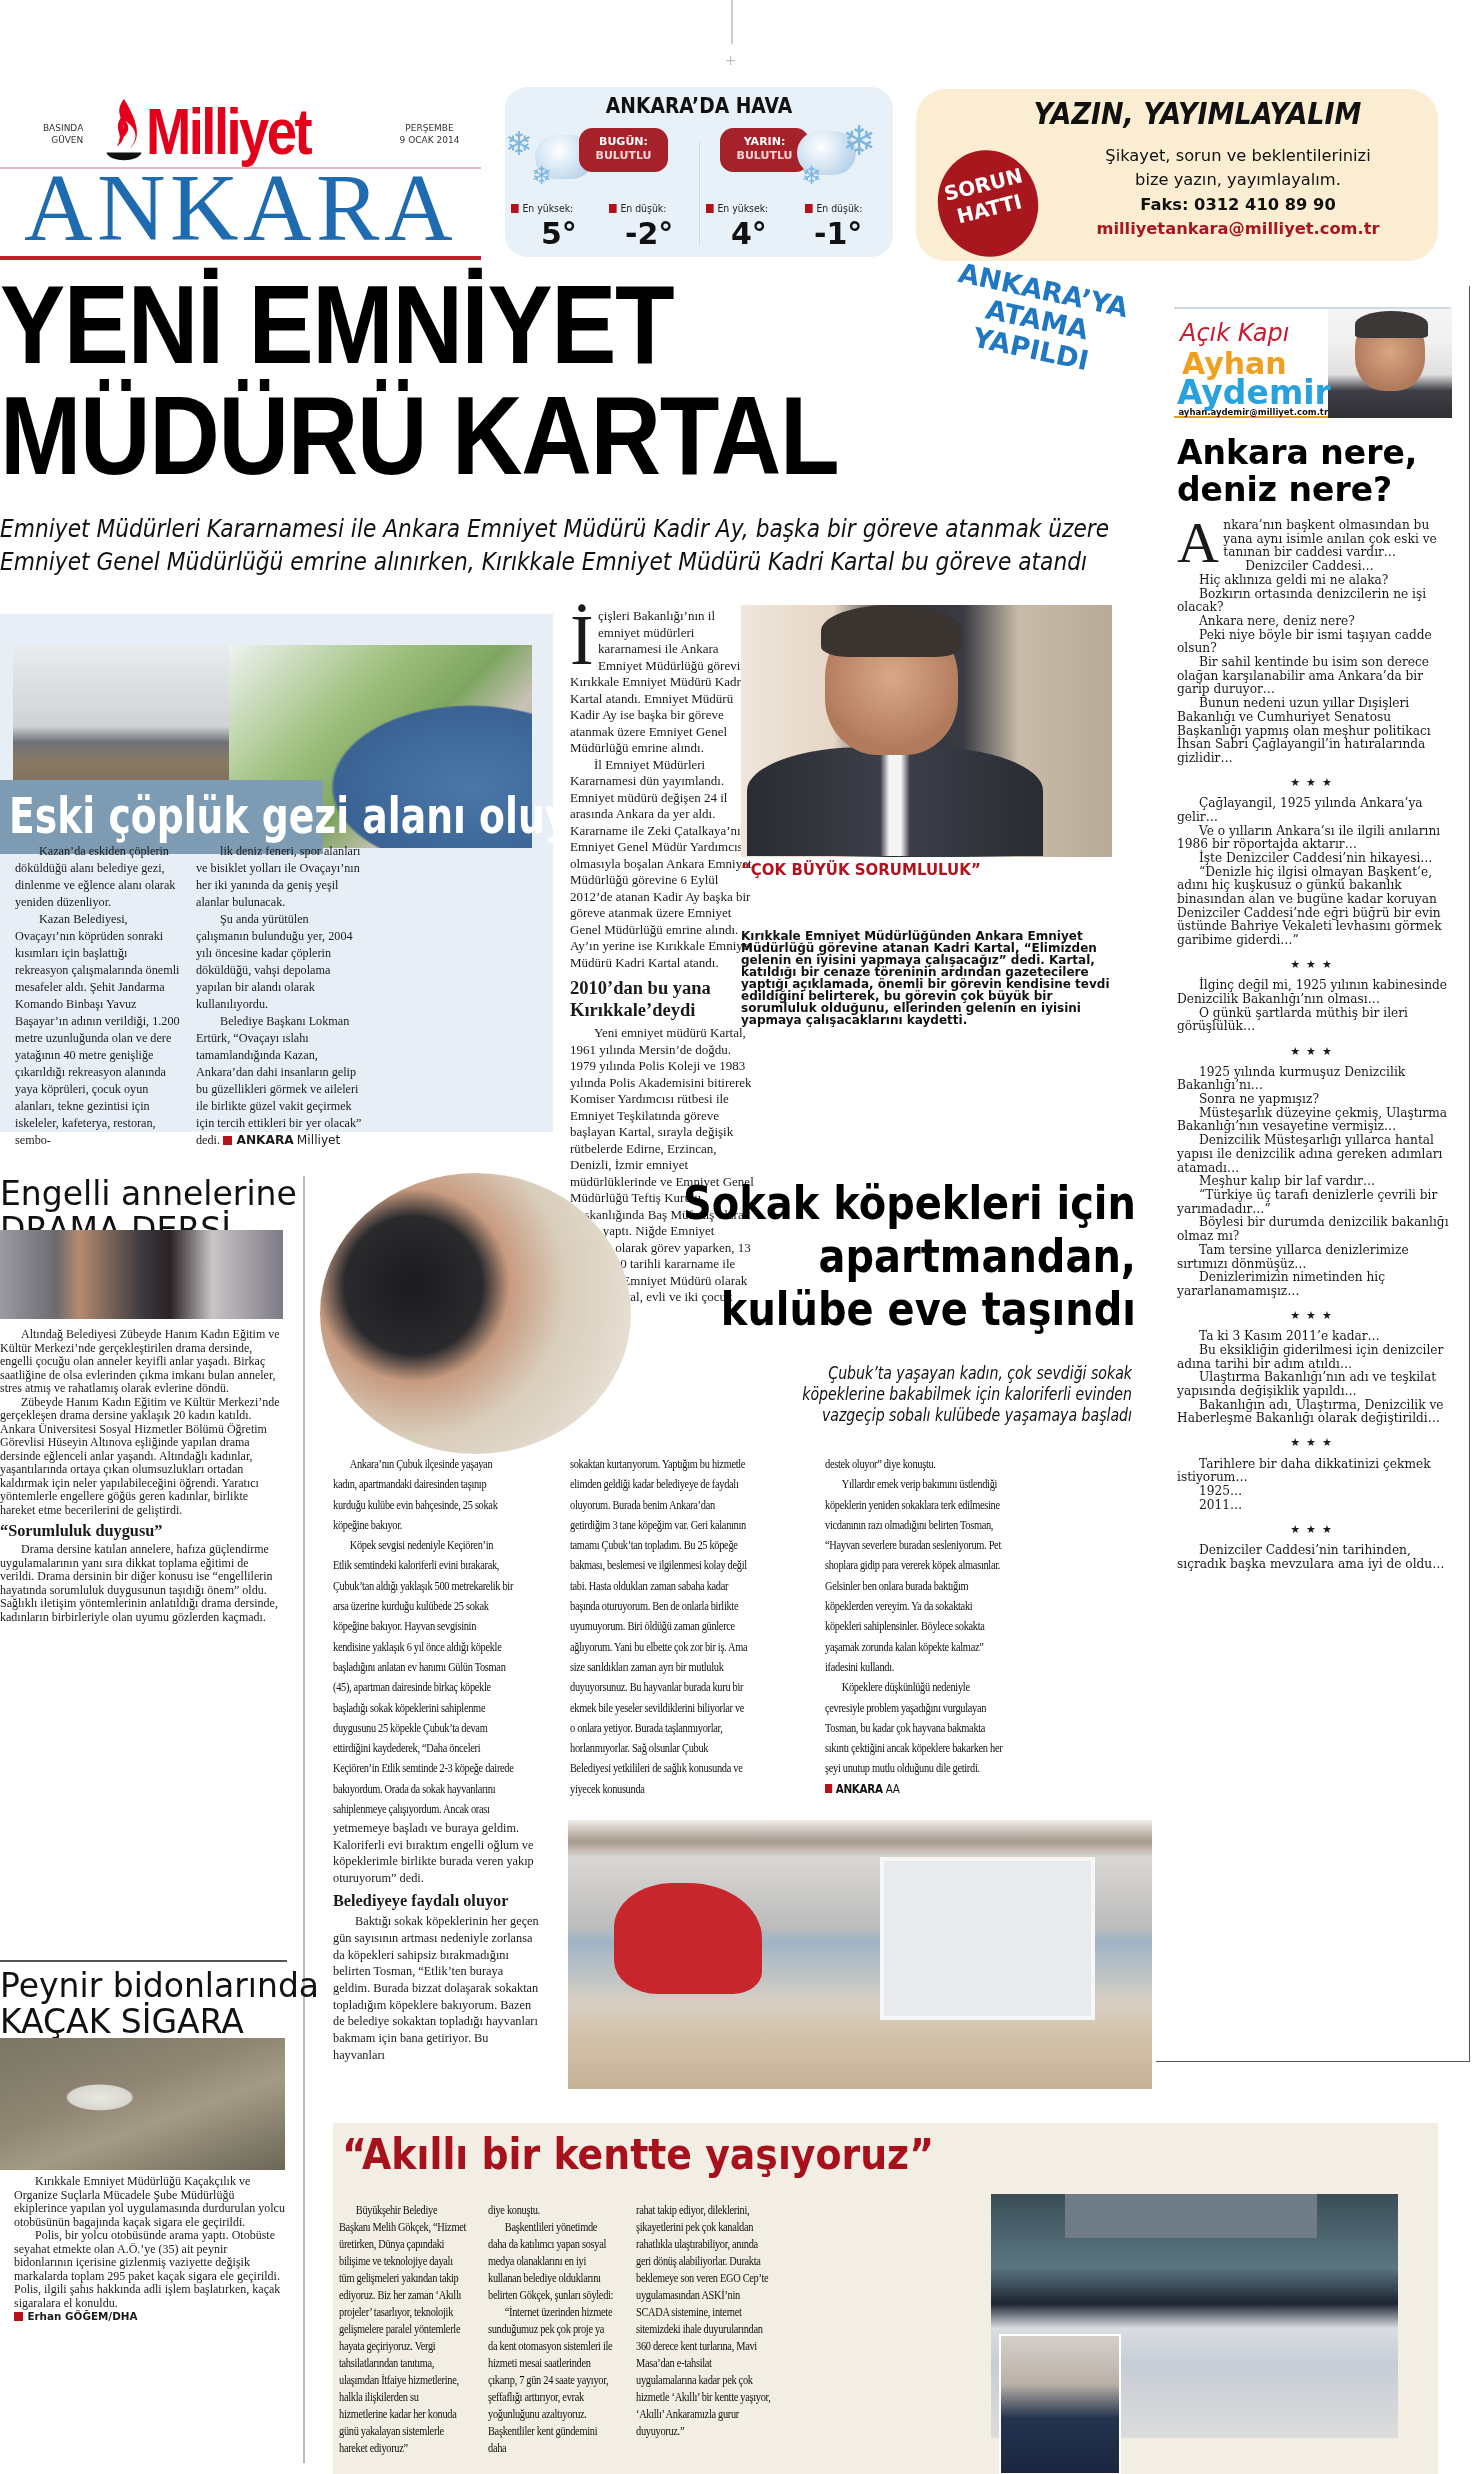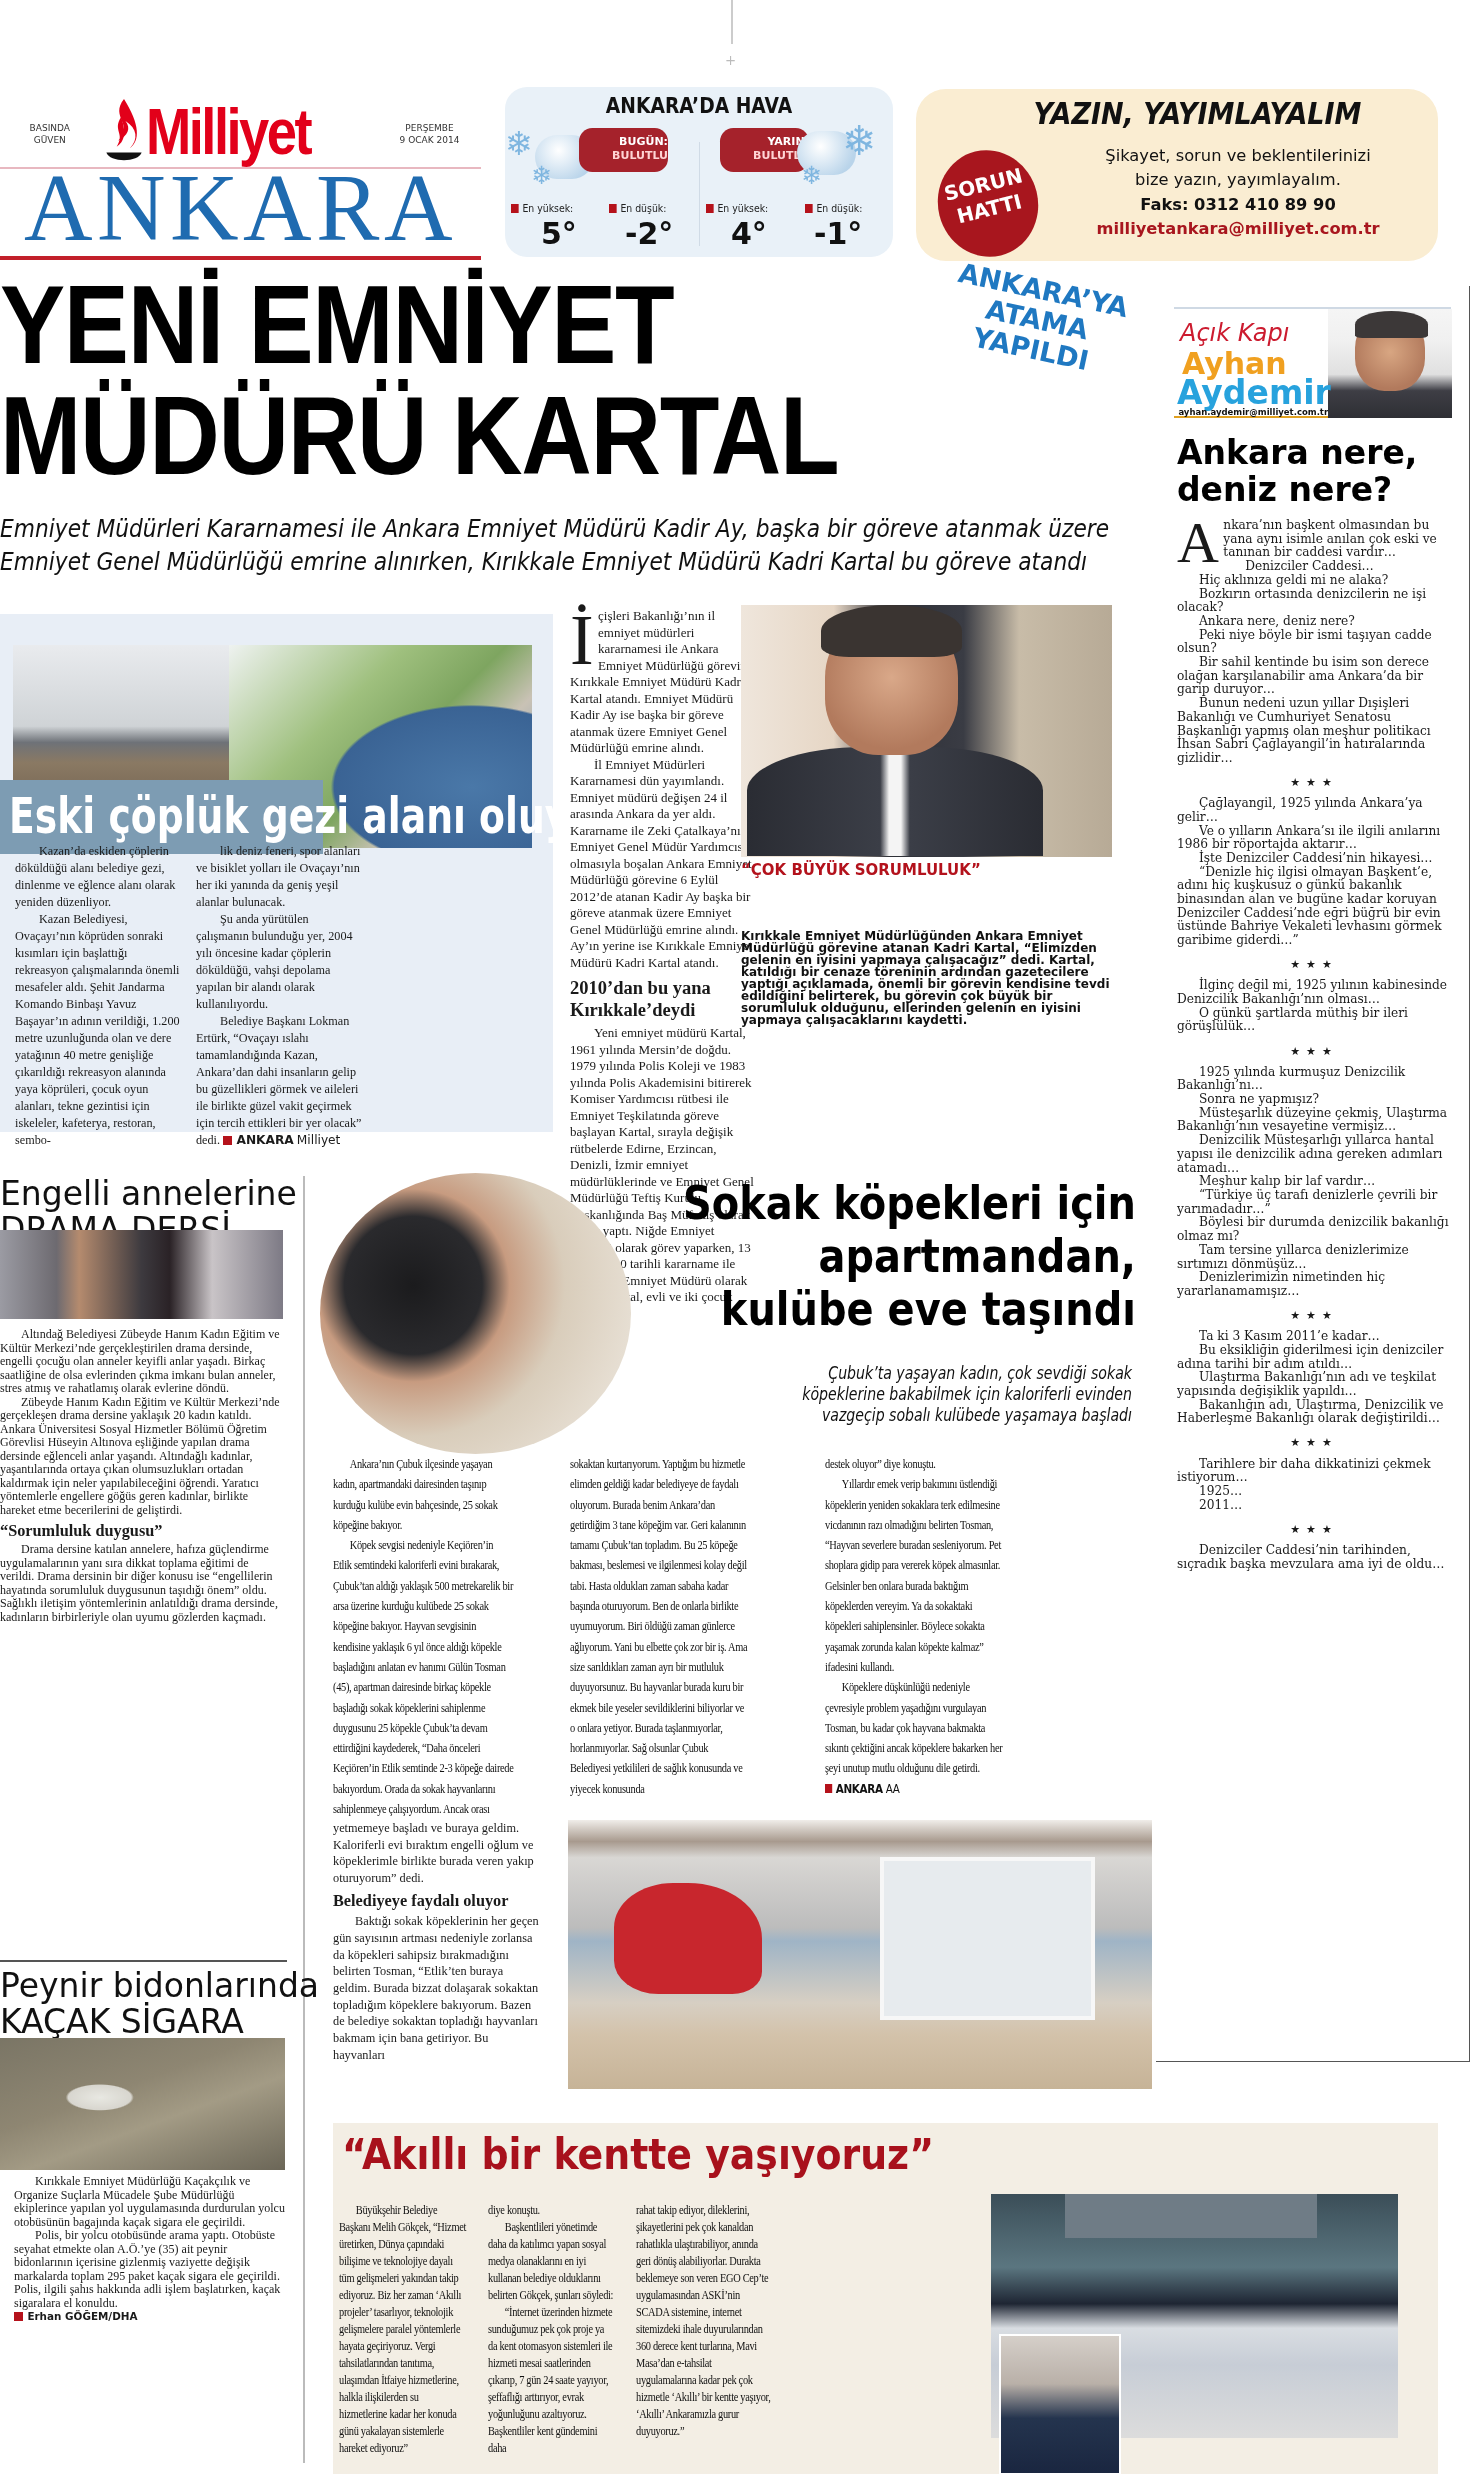--- a/index.html
+++ b/index.html
@@ -8,32 +8,32 @@
   .abs { position: absolute; }
   .sans { font-family: "DejaVu Sans", sans-serif; }
   .body-text { font-family: "Liberation Serif", serif; font-size: 12.7px; line-height: 16.6px; color: #1a1a1a; text-align: left; }
   .body-text p { text-indent: 24px; }
   .cond { font-family: "Liberation Serif", serif; font-size: 13px; line-height: 20.3px; letter-spacing: -0.4px; transform-origin: left top; }
   .cond p { text-indent: 21px; }
   .photo { overflow: hidden; }
   .redsq { display: inline-block; width: 9px; height: 9px; background: #b5121b; margin-right: 4.4px; vertical-align: -0.7px; }
 
   
-  .masthead-left { left: 16.3px; top: 122px; width: 67px; text-align: center; font-family: "DejaVu Sans", sans-serif; font-size: 9px; line-height: 12px; color: #333; }
+  .masthead-left { left: 16.3px; top: 122px; width: 67px; text-align: right; font-family: "DejaVu Sans", sans-serif; font-size: 9px; line-height: 12px; color: #333; }
   .masthead-date { left: 385px; top: 122px; width: 89px; text-align: center; font-family: "DejaVu Sans", sans-serif; font-size: 9px; line-height: 12px; color: #333; }
   .logo { left: 102px; top: 95px; height: 74px; display: flex; align-items: center; }
   .logo-word { font-family: "Liberation Sans", sans-serif; font-weight: 900; font-size: 64px; color: #e2001a; letter-spacing: -3px; transform: scaleX(0.85); transform-origin: left; line-height: 1; }
   .city { left: 0px; top: 164px; width: 481px; font-family: "Liberation Serif", serif; font-size: 95px; line-height: 89px; color: #1f6bb0; letter-spacing: 4.4px; text-align: center; }
   .rule-top { left: 0; top: 167px; width: 481px; height: 1.5px; background: #e8b8c0; }
   .rule-bot { left: 0; top: 256px; width: 481px; height: 3.7px; background: #c21f2a; }
 
   
   .weather { left: 505px; top: 87px; width: 388px; height: 170px; background: #e9f1f8; border-radius: 22px; }
   .weather h3 { position: absolute; left: 0; top: 6px; width: 100%; text-align: center; font-family: "DejaVu Sans", sans-serif; font-weight: bold; font-size: 22px; color: #111; transform: scaleX(0.85); }
-  .wpill { position: absolute; top: 41px; width: 89px; height: 44px; background: #a5222b; border-radius: 13.3px; color: #fff; font-family: "DejaVu Sans", sans-serif; font-weight: bold; font-size: 11px; line-height: 14px; text-align: right; padding-top: 7.4px; }
+  .wpill { position: absolute; top: 41px; width: 89px; height: 44px; background: #a5222b; border-radius: 13.3px; color: #fff; font-family: "DejaVu Sans", sans-serif; font-weight: bold; font-size: 11px; line-height: 14px; text-align: center; padding-top: 7.4px; }
   .wpill span { display: block; }
   .wpill .d { color: #ffd4d4; }
   .cloud { position: absolute; width: 59px; height: 44px; border-radius: 30px; background: radial-gradient(circle at 40% 35%, #fff, #b9d4ea 75%); }
   .flake { position: absolute; font-size: 33px; color: #7fb6e0; font-family: "DejaVu Sans", sans-serif; }
   .wlab { position: absolute; top: 115px; font-family: "DejaVu Sans", sans-serif; font-size: 11px; color: #222; white-space: nowrap; transform: scaleX(0.85); transform-origin: left; }
   .wval { position: absolute; top: 129px; font-family: "DejaVu Sans", sans-serif; font-weight: bold; font-size: 30px; color: #111; }
   .wdiv { position: absolute; left: 194px; top: 55px; width: 0.7px; height: 104px; background: #d0dbe6; }
 
   
   .complaint { left: 916px; top: 89px; width: 522px; height: 172px; background: #faedd2; border-radius: 30px; }

